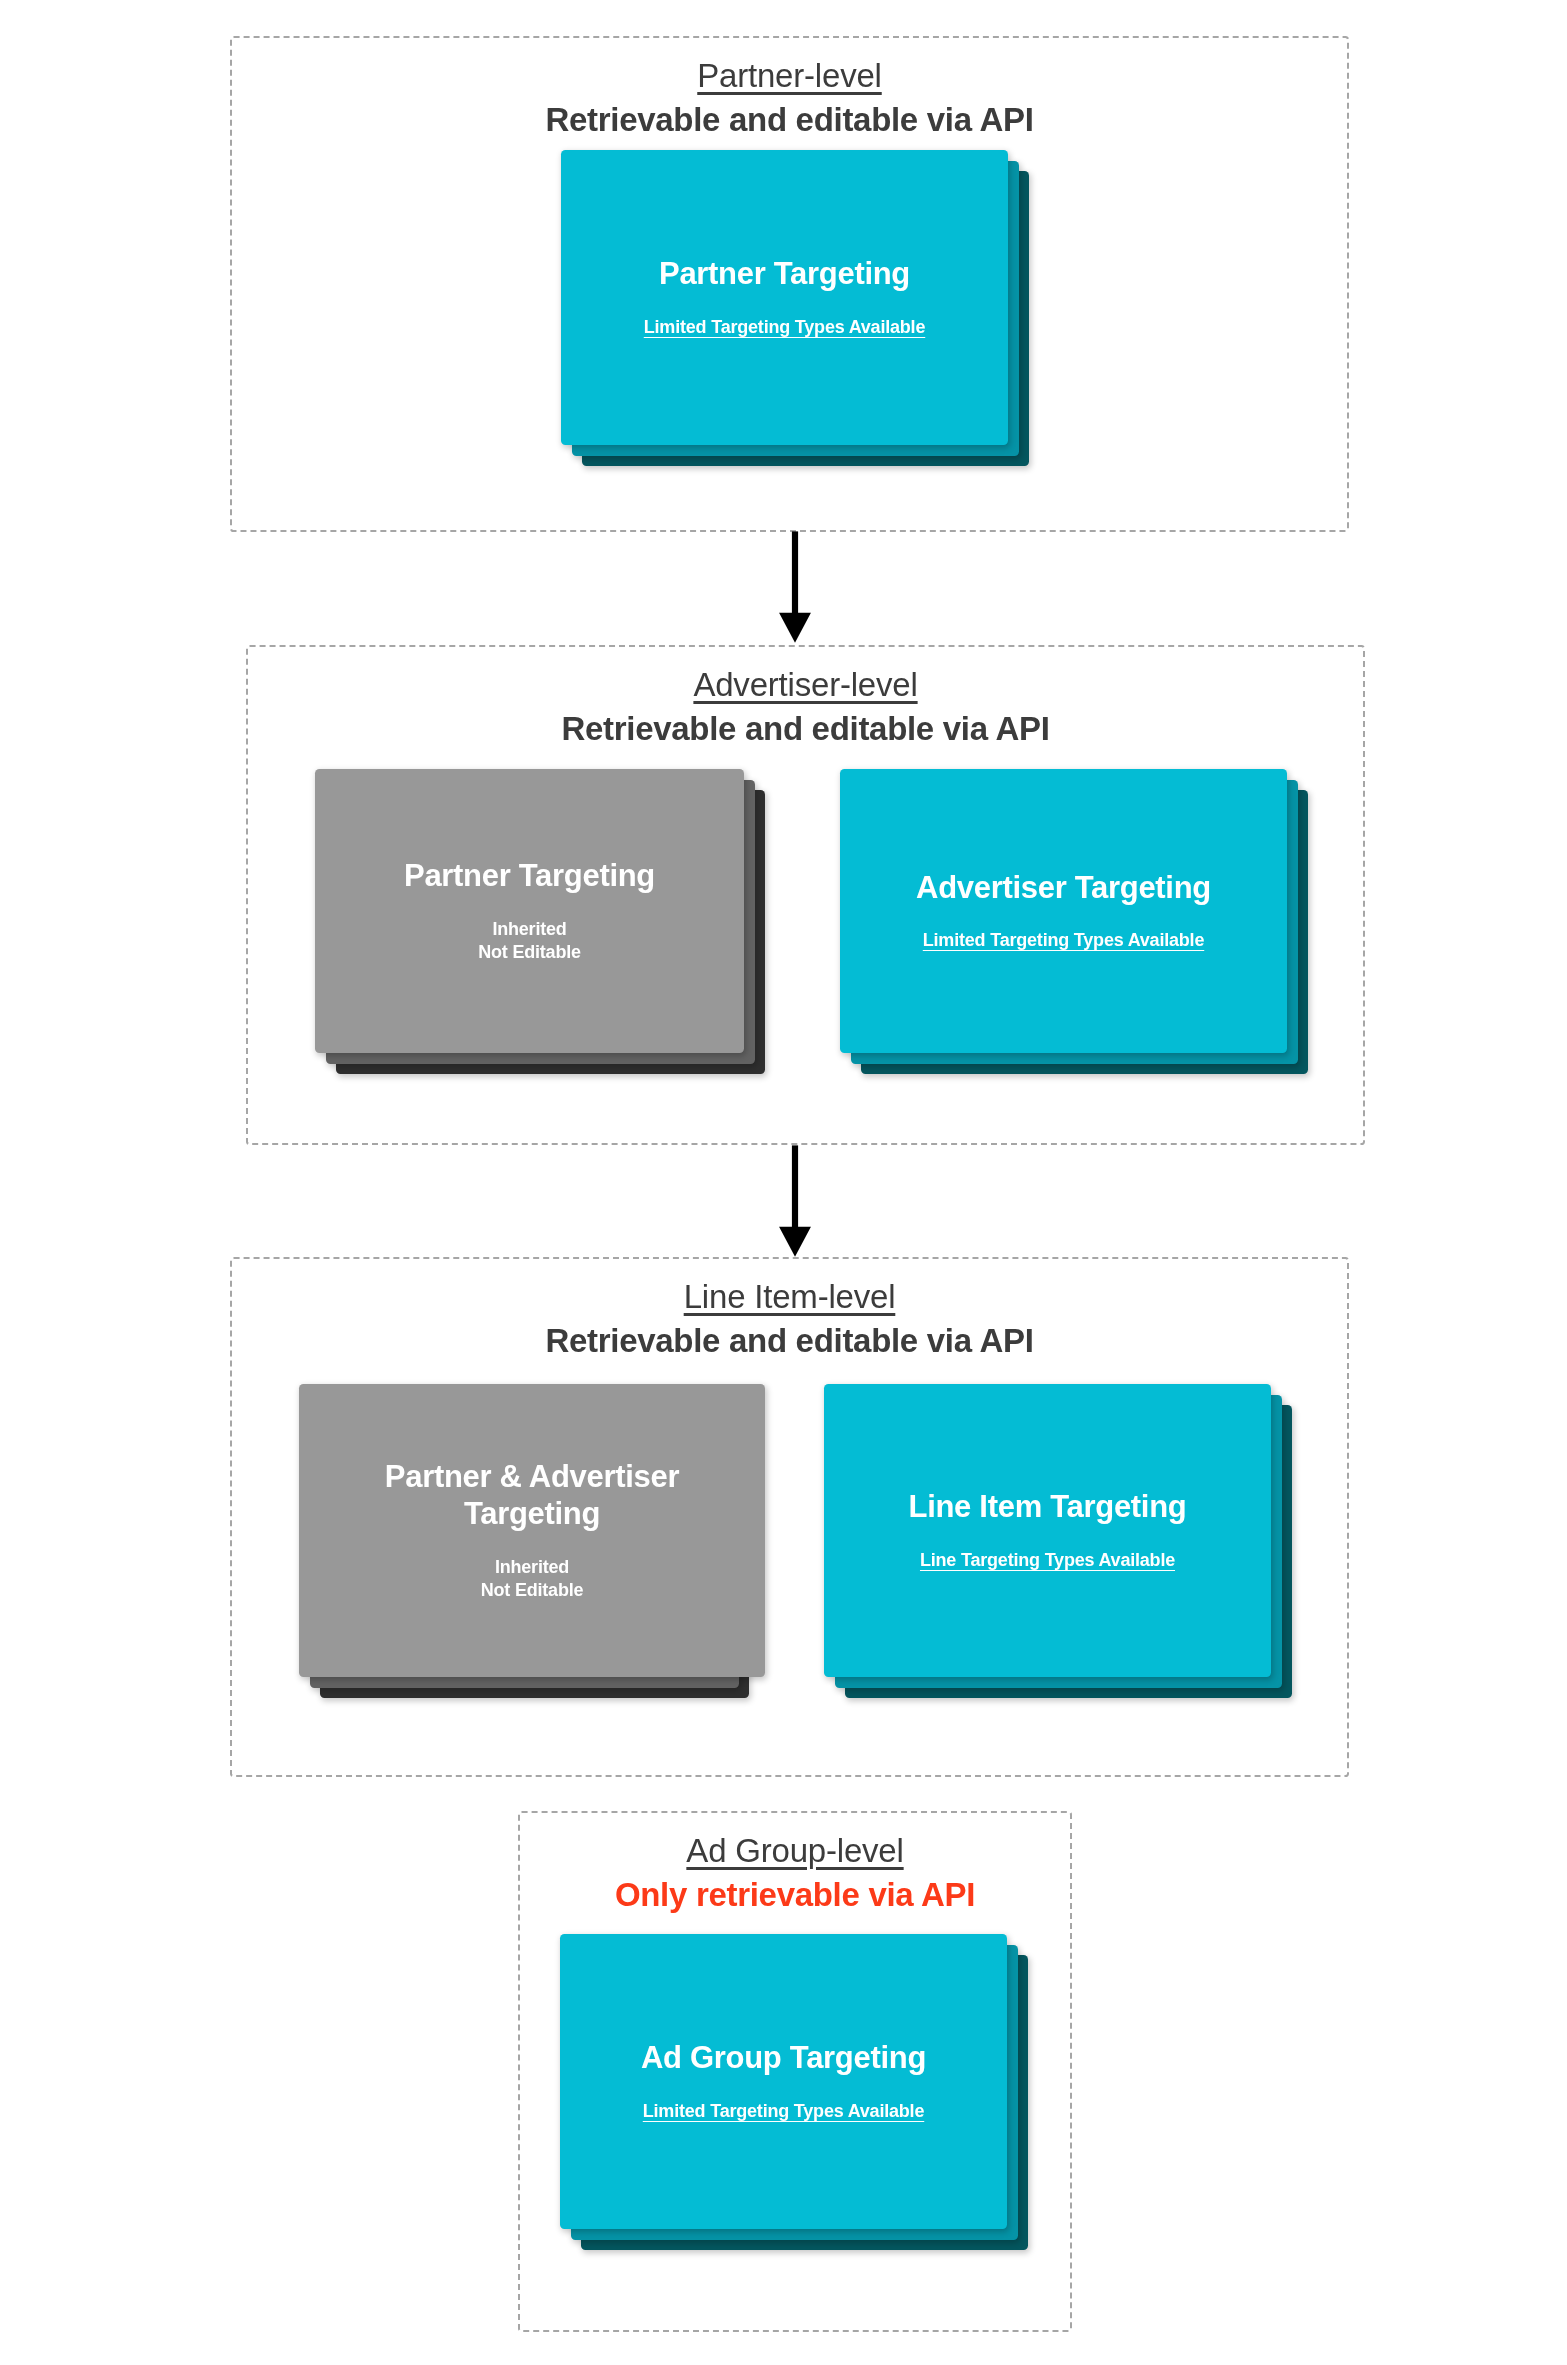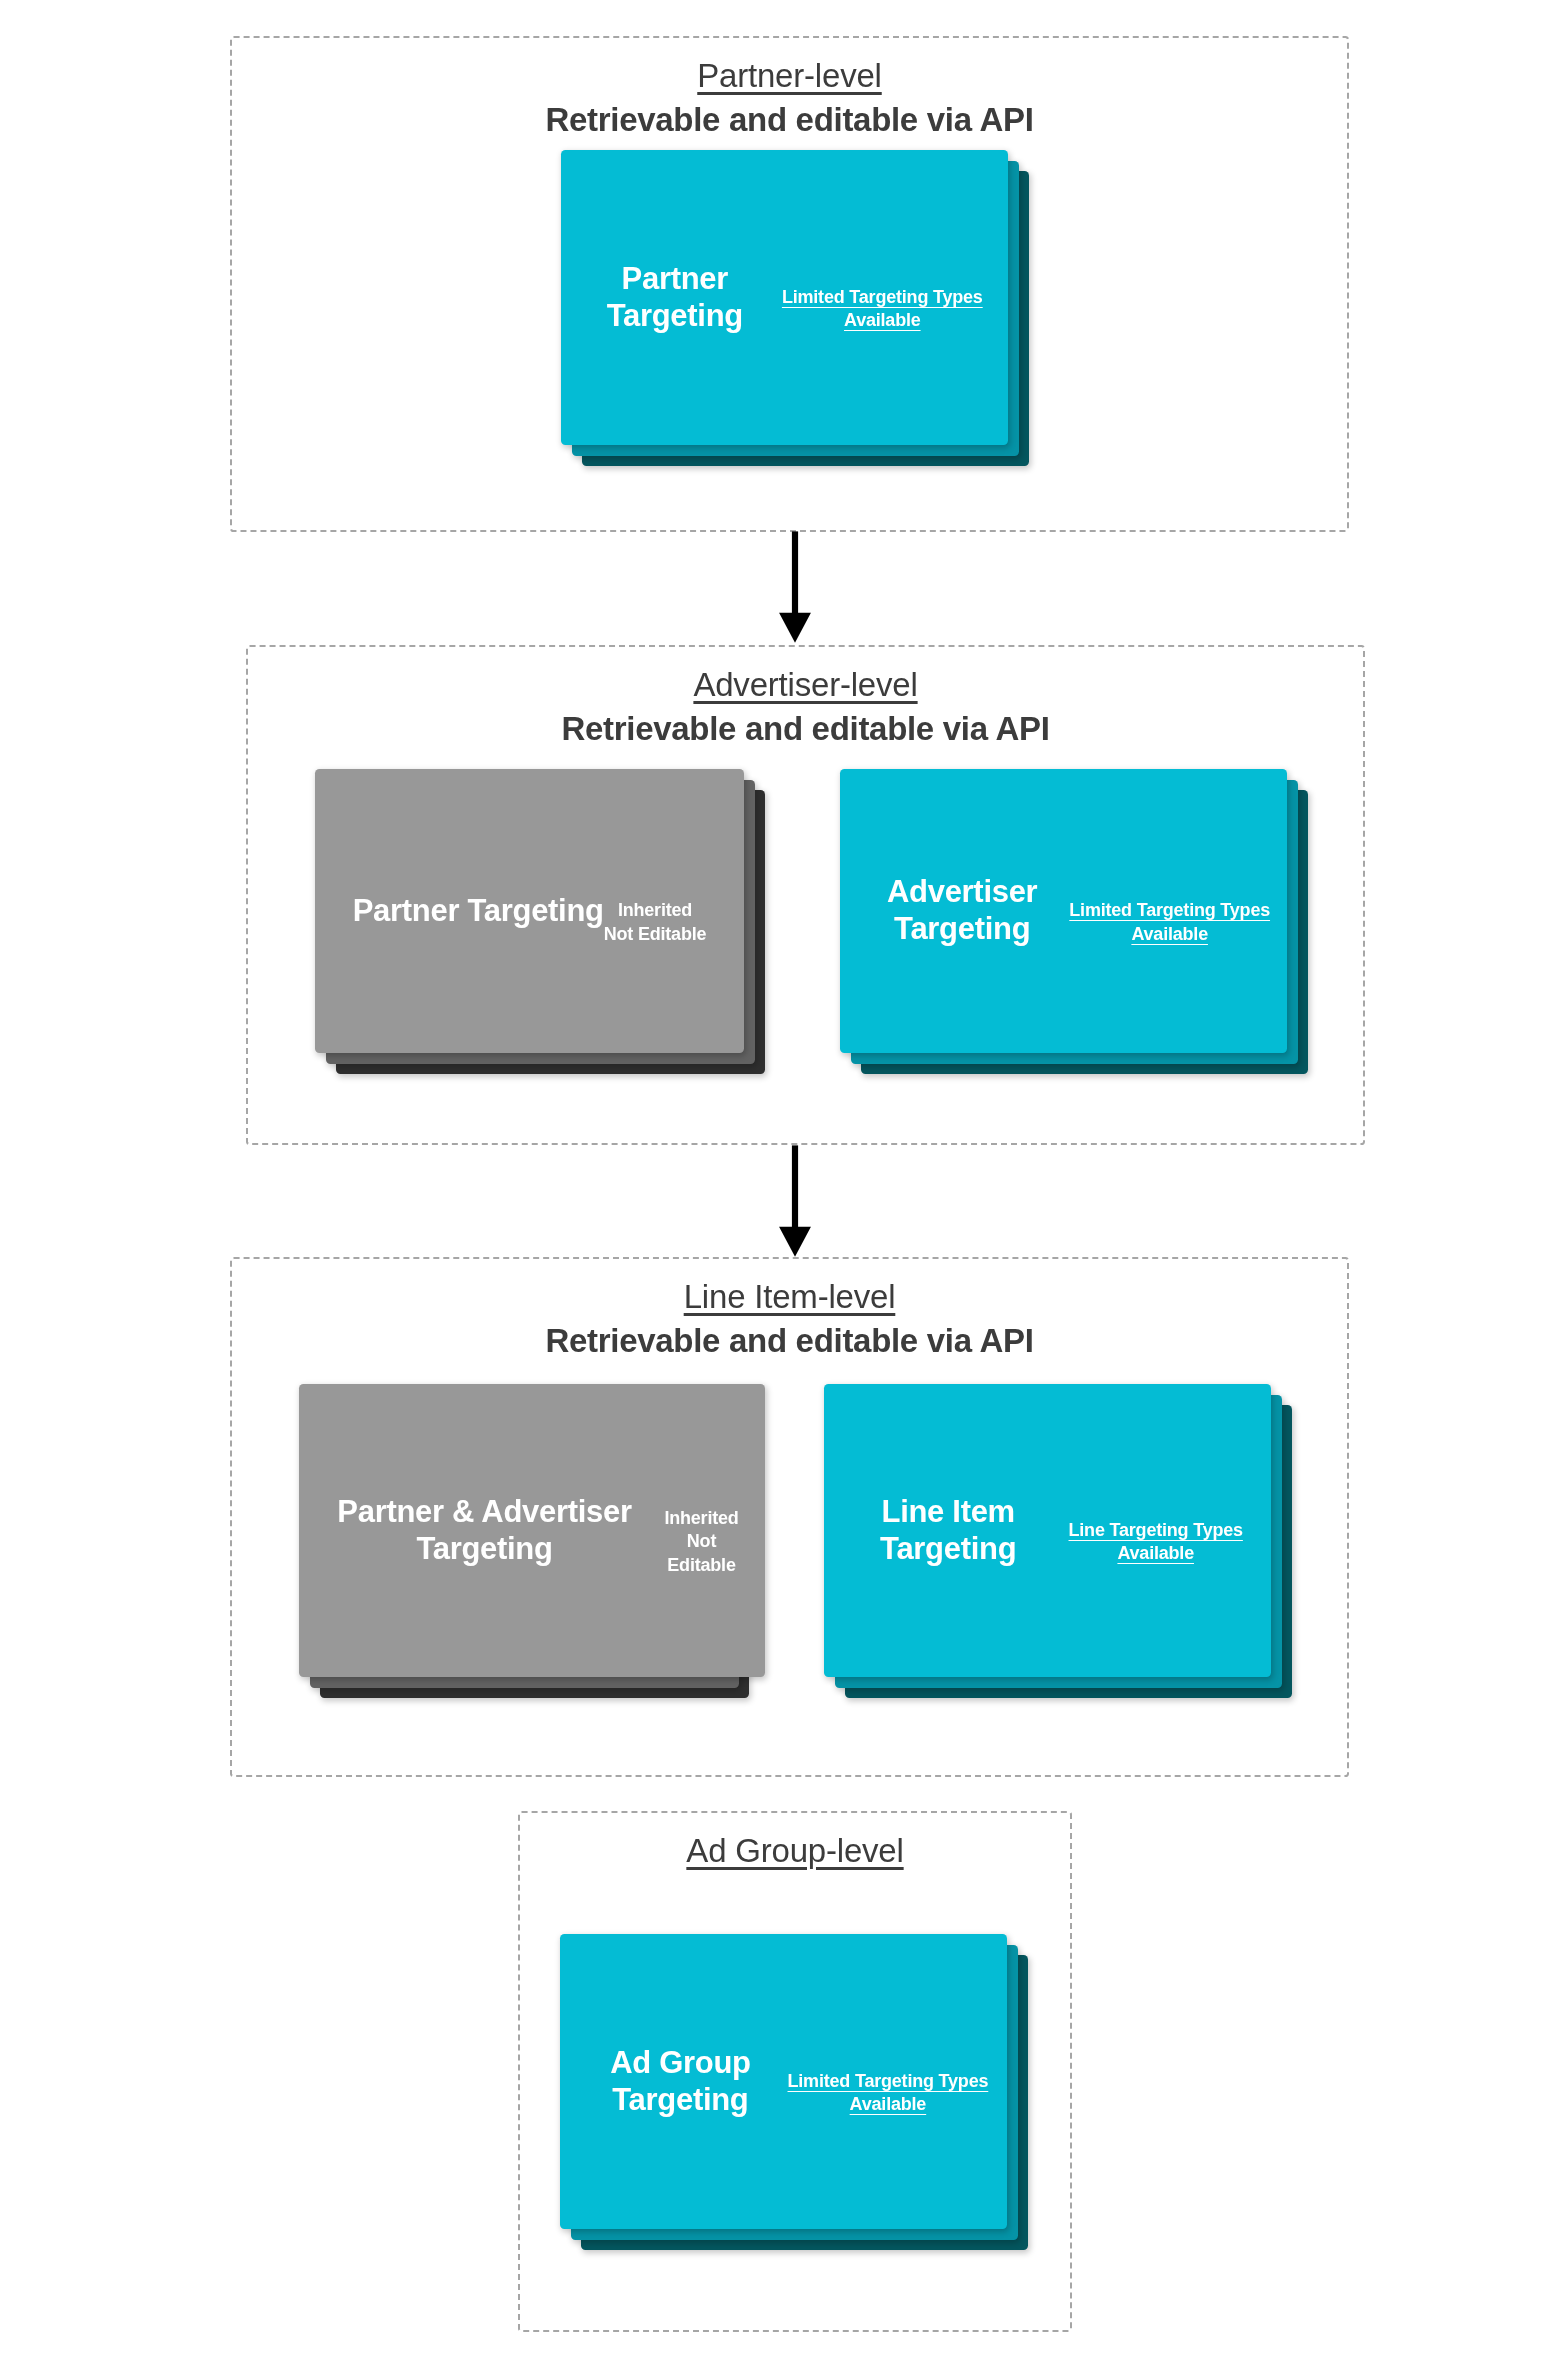--- a/index.html
+++ b/index.html
@@ -66,20 +66,21 @@
     border-radius: 4.5px;
     box-shadow: 1.8px 2.7px 6.3px rgba(0,0,0,0.22);
   }
 
   .card-back  { left: 21.4px; top: 21.4px; }
   .card-mid   { left: 10.7px; top: 10.7px; }
   .card-front { left: 0;    top: 0; }
 
   .card-front {
     display: flex;
+    flex-direction: column;
     align-items: center;
     justify-content: center;
     text-align: center;
     color: #ffffff;
     padding: 1px 16px;
   }
 
   
   .cyan .card-front { background: #04bcd4; }
   .cyan .card-mid   { background: #0593a6; }
@@ -194,20 +195,21 @@
       <div class="card-layer card-front" style="width:447px; height:293px;">
         <div class="card-title">Line Item Targeting</div>
         <div class="card-note underline">Line Targeting Types Available</div>
       </div>
     </div>
   </div>
 
   <div class="panel" style="left:518px; top:1811px; width:554px; height:521px;">
     <div class="panel-head" style="top:18px;">
       <div class="panel-title">Ad Group-level</div>
+      <div class="panel-sub alert">Only retrievable via API</div>
     </div>
 
     <div class="stack cyan" style="left:40px; top:121px; width:473px; height:335px;">
       <div class="card-layer card-back" style="width:447px; height:295px;"></div>
       <div class="card-layer card-mid" style="width:447px; height:295px;"></div>
       <div class="card-layer card-front" style="width:447px; height:295px;">
         <div class="card-title">Ad Group Targeting</div>
         <div class="card-note underline">Limited Targeting Types Available</div>
       </div>
     </div>

